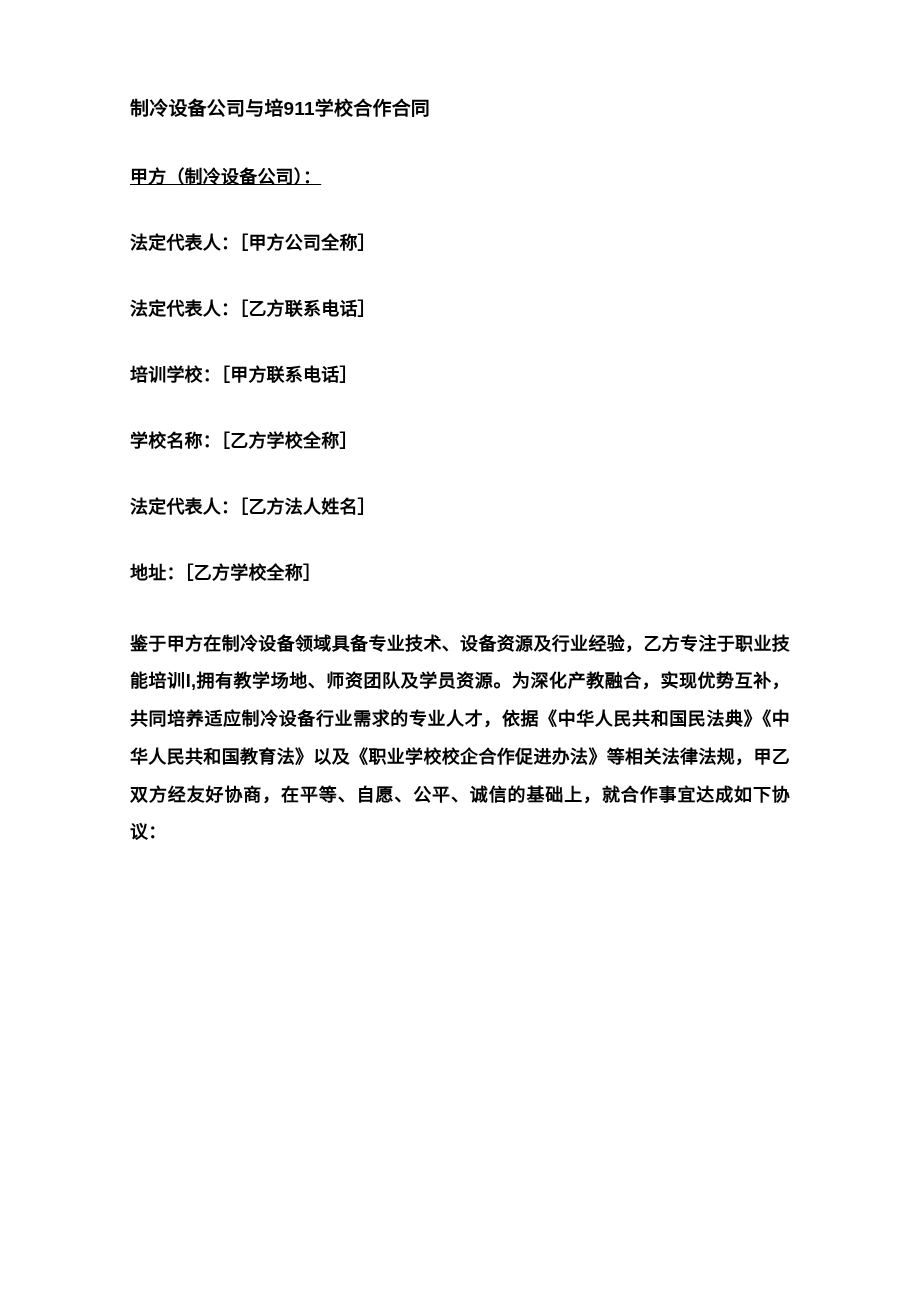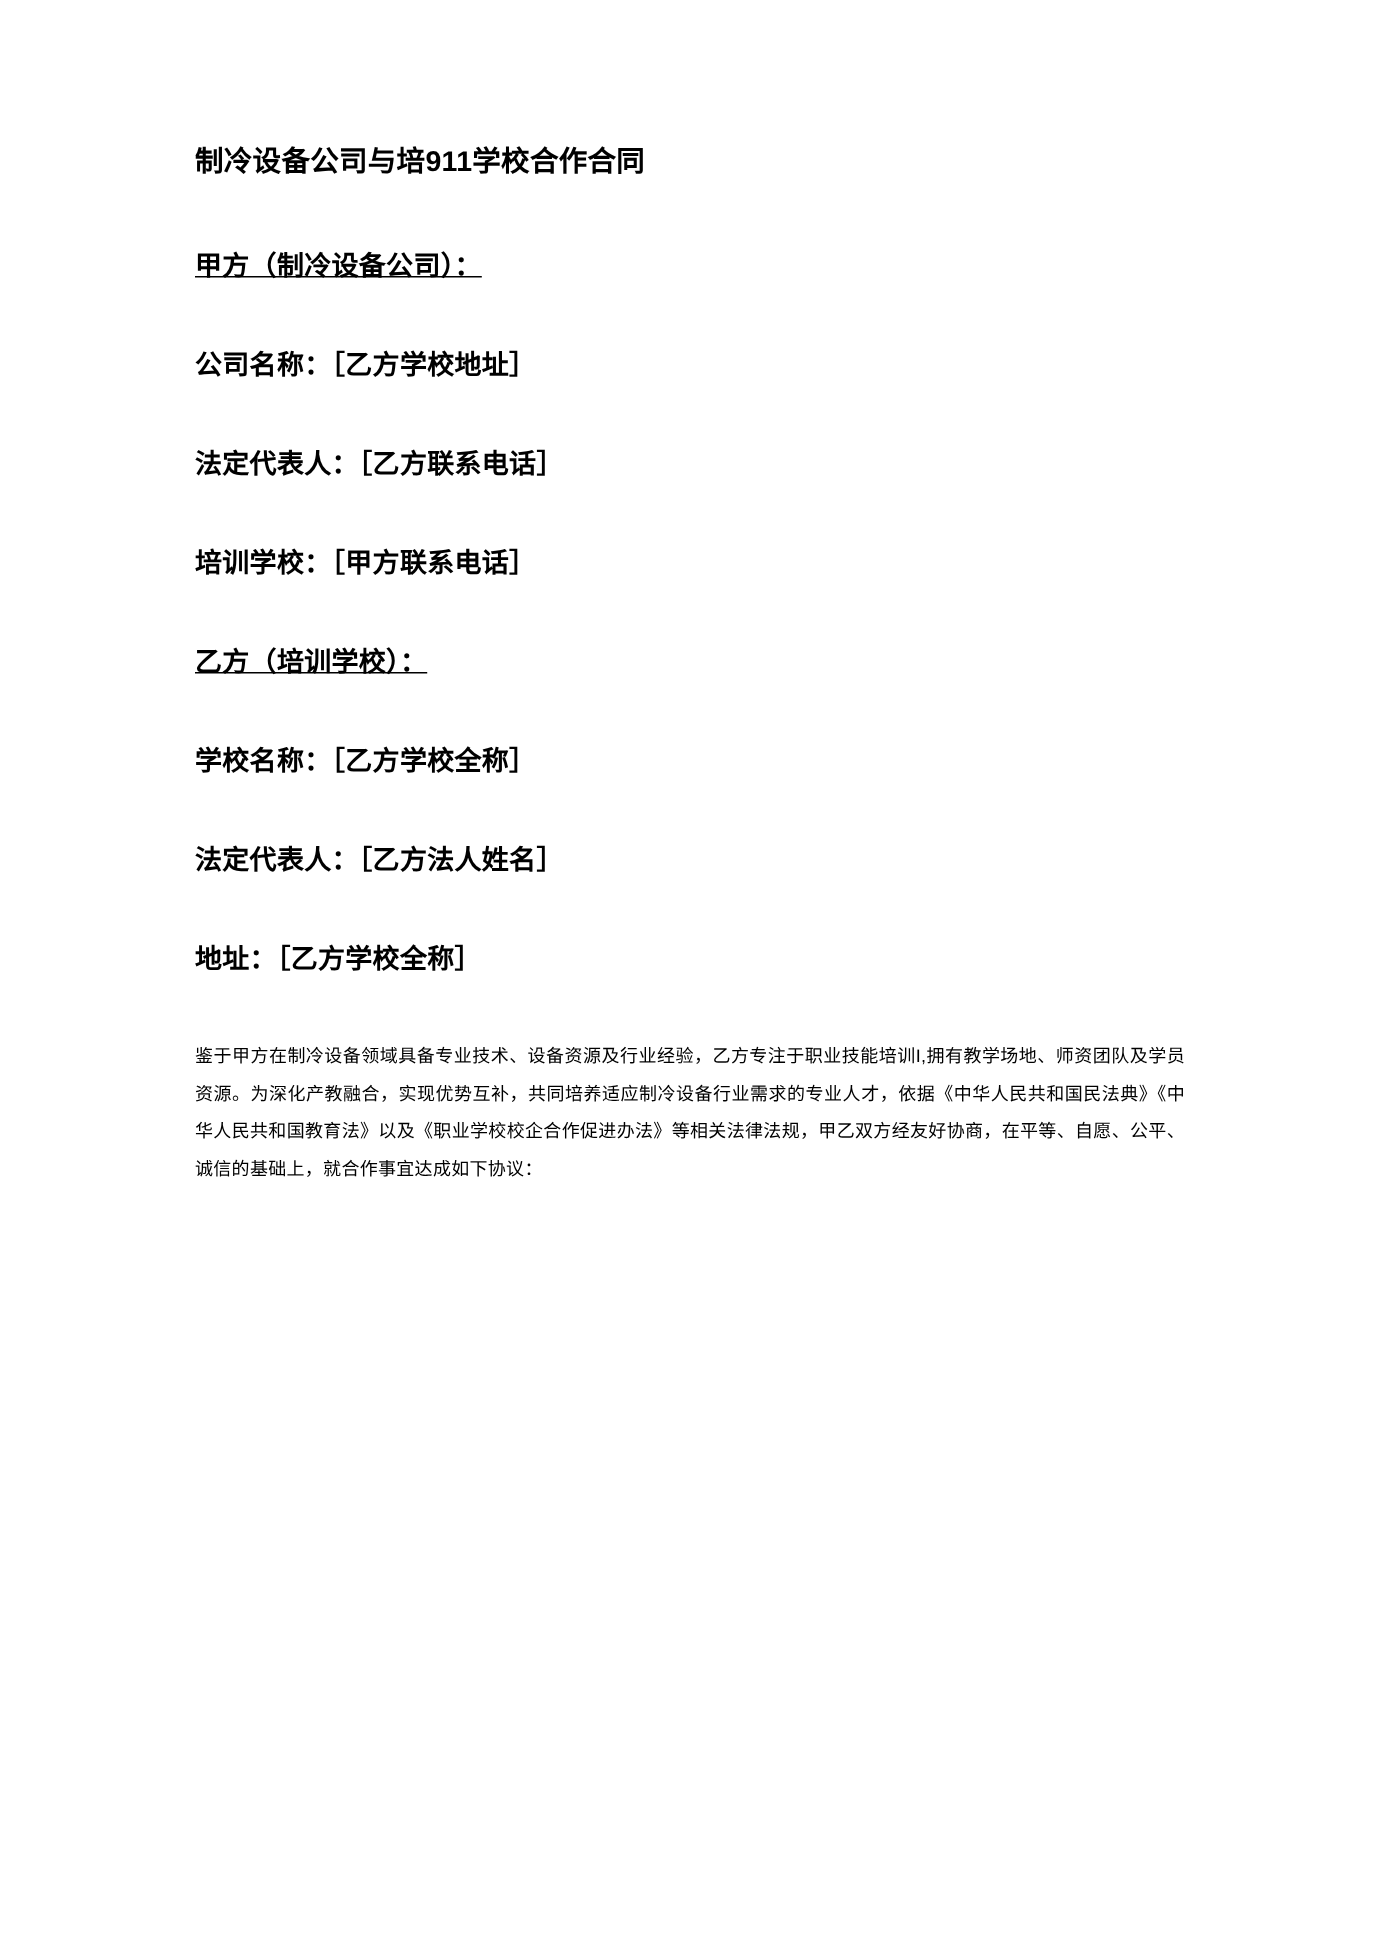--- a/index.html
+++ b/index.html
@@ -37,42 +37,42 @@
   }
   .section-head {
     font-size: 18px;
     font-weight: 700;
     line-height: 1.5;
     margin: 0 0 39px 0;
     letter-spacing: 0.2px;
     text-decoration: underline;
   }
   .body-para {
-    font-size: 12px;
+    font-size: 18px;
     line-height: 2.1;
     margin: 6px 0 0 0;
     text-align: justify;
     text-justify: inter-ideograph;
     letter-spacing: 0.2px;
+    font-weight: bold;
   }
 </style>
 </head>
 <body>
 
 <div class="page">
 
   <h1 class="doc-title">制冷设备公司与培911学校合作合同</h1>
 
   <div class="section-head">甲方（制冷设备公司）：</div>
 
-  <div class="field-line">公司名称：［乙方学校地址］</div>
+  <div class="field-line">法定代表人：［甲方公司全称］</div>
   <div class="field-line">法定代表人：［乙方联系电话］</div>
   <div class="field-line">培训学校：［甲方联系电话］</div>
 
-  <div class="section-head">乙方（培训学校）：</div>
 
   <div class="field-line">学校名称：［乙方学校全称］</div>
   <div class="field-line">法定代表人：［乙方法人姓名］</div>
   <div class="field-line">地址：［乙方学校全称］</div>
 
   <p class="body-para">鉴于甲方在制冷设备领域具备专业技术、设备资源及行业经验，乙方专注于职业技能培训I,拥有教学场地、师资团队及学员资源。为深化产教融合，实现优势互补，共同培养适应制冷设备行业需求的专业人才，依据《中华人民共和国民法典》《中华人民共和国教育法》以及《职业学校校企合作促进办法》等相关法律法规，甲乙双方经友好协商，在平等、自愿、公平、诚信的基础上，就合作事宜达成如下协议：</p>
 
 </div>
 
 </body></html>

